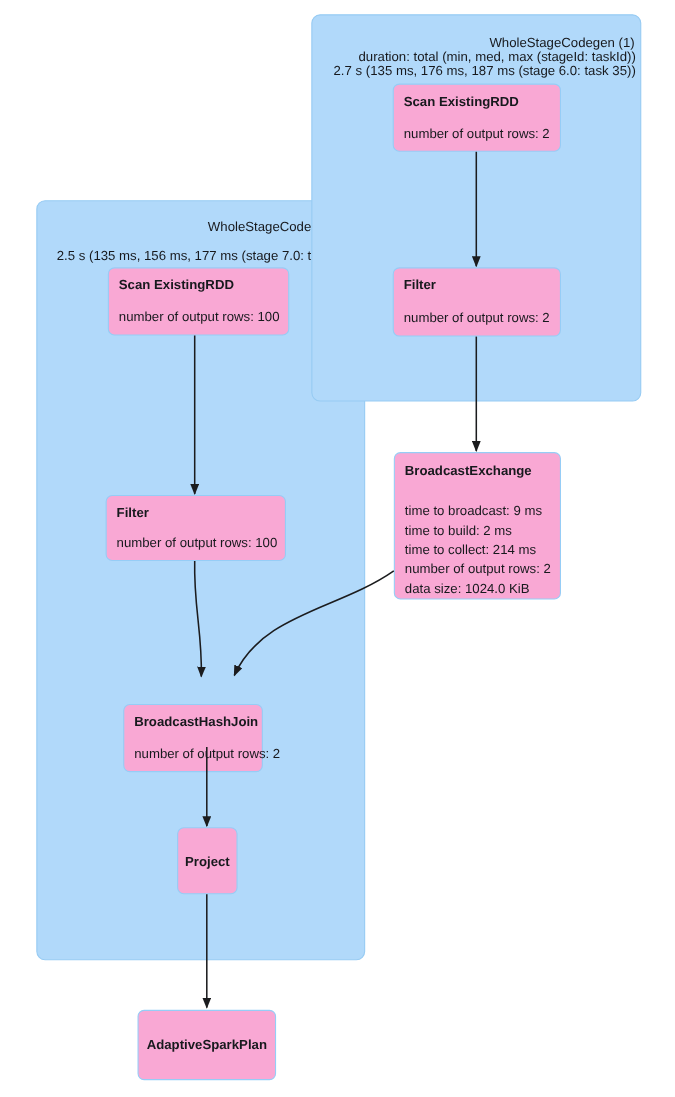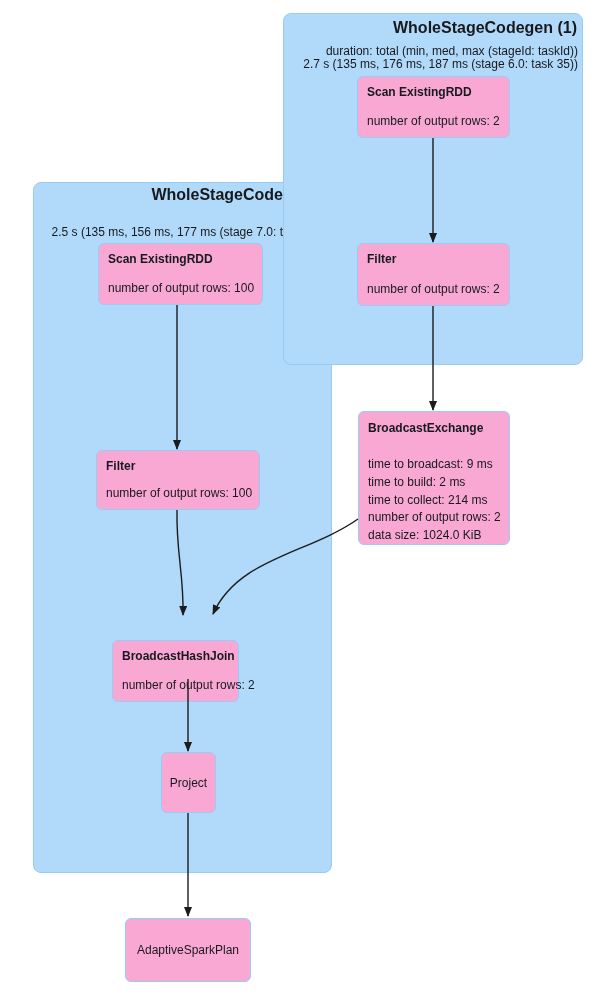--- a/index.html
+++ b/index.html
@@ -8,29 +8,29 @@
     background:#ffffff;
     font-family:"Liberation Sans","DejaVu Sans",sans-serif;
     font-size:12px; color:#17191d;
     -webkit-font-smoothing:antialiased;
   }
   .cluster {
     position:absolute; box-sizing:border-box;
     background:#b1d9fa; border:1px solid #97cbf3; border-radius:8px;
   }
   .cluster-text { position:absolute; white-space:nowrap; text-align:right; line-height:13px; }
-  .cluster-title-text { font-weight:bold; font-size:16px; }
+  .cluster-title-text { font-weight:normal; font-size:12px;margin-top:12px; }
   .node {
     position:absolute; box-sizing:border-box;
     background:#f9a8d4; border:1px solid #96cdf6; border-radius:6px;
   }
   .node-title { position:absolute; top:8px; left:9px; right:4px; font-weight:bold; white-space:nowrap; }
   .node-row { position:absolute; bottom:9px; left:9px; white-space:nowrap; }
   .metrics { position:absolute; top:44px; left:9px; line-height:17.8px; white-space:nowrap; }
-  .node-center { display:flex; align-items:center; justify-content:center; font-weight:normal; white-space:nowrap; }
+  .node-center { display:flex; align-items:center; justify-content:center; font-weight:bold; white-space:nowrap; }
   svg.edges { position:absolute; left:0; top:0; pointer-events:none; }
   svg.edges path.wire { fill:none; stroke:#1b1c1e; stroke-width:1.4px; }
 </style>
 </head>
 <body>
 
 <div class="canvas">
 
   <div class="cluster" style="left:33px; top:182px; width:299px; height:691px;"></div>
   <div class="cluster-text cluster-title-text" style="left:33px; top:188px; width:250px;">WholeStageCode</div>

